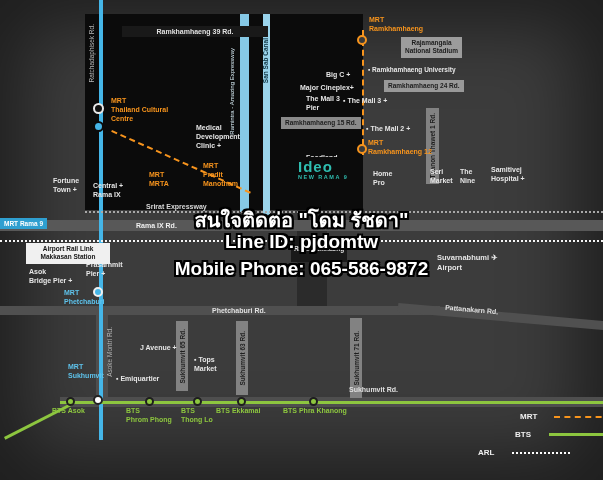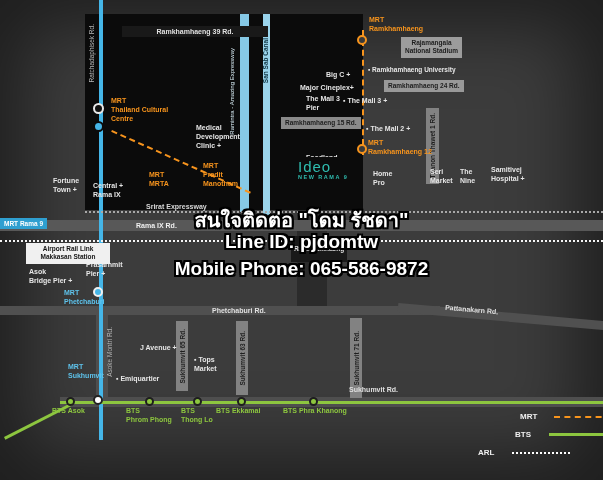--- a/index.html
+++ b/index.html
@@ -141,27 +141,29 @@
   <div class="lbl" style="left:491px;top:165px">Samitivej
 Hospital +</div>
   <div class="lbl" style="left:53px;top:176px">Fortune
 Town +</div>
   <div class="lbl" style="left:93px;top:181px">Central +
 Rama IX</div>
   <div class="lbl" style="left:29px;top:267px">Asok
 Bridge Pier +</div>
   <div class="lbl" style="left:86px;top:260px">Prasarnmit
 Pier +</div>
+  <div class="lbl" style="left:437px;top:253px;font-size:7.5px">Suvarnabhumi ✈
+Airport</div>
   <div class="lbl" style="left:140px;top:343px">J Avenue +</div>
   <div class="lbl" style="left:194px;top:355px">▪ Tops
 Market</div>
   <div class="lbl" style="left:116px;top:374px">▪ Emiquartier</div>
 
   <div class="abs" style="left:294px;top:157px;z-index:11;background:#0b0b0b;padding:2px 4px">
-    <div style="color:#2fbdb0;font-size:15px;font-weight:normal;letter-spacing:1px;line-height:1">Ideo</div>
+    <div style="color:#2fbdb0;font-size:15px;font-weight:bold;letter-spacing:1px;line-height:1">Ideo</div>
     <div style="color:#2fbdb0;font-size:5.5px;font-weight:bold;letter-spacing:1.5px">NEW RAMA 9</div>
   </div>
 
   <div class="legend-row" style="left:520px;top:412px">
     <span class="legend-label">MRT</span>
     <span class="legend-line" style="border-top:2px dashed #f7941d"></span>
   </div>
   <div class="legend-row" style="left:515px;top:430px">
     <span class="legend-label">BTS</span>
     <span class="legend-line" style="border-top:3px solid #8dc63f"></span>

